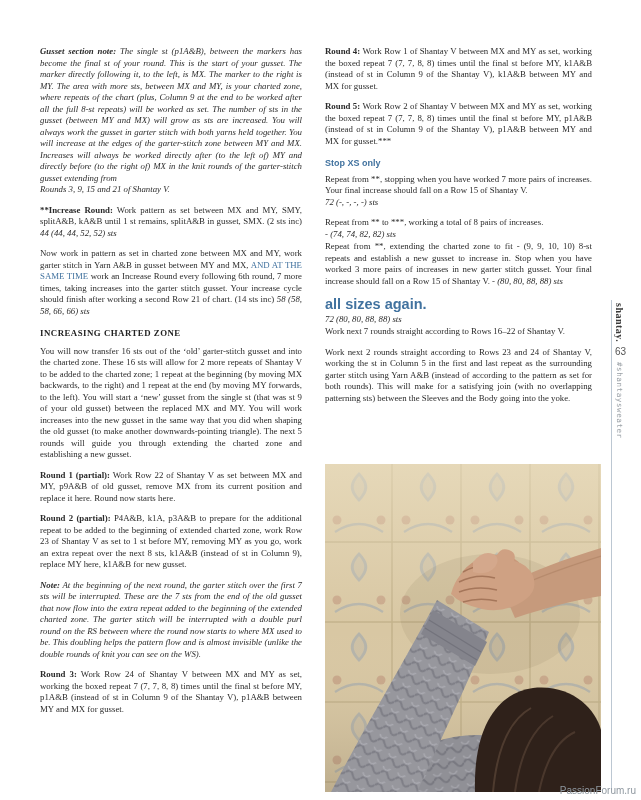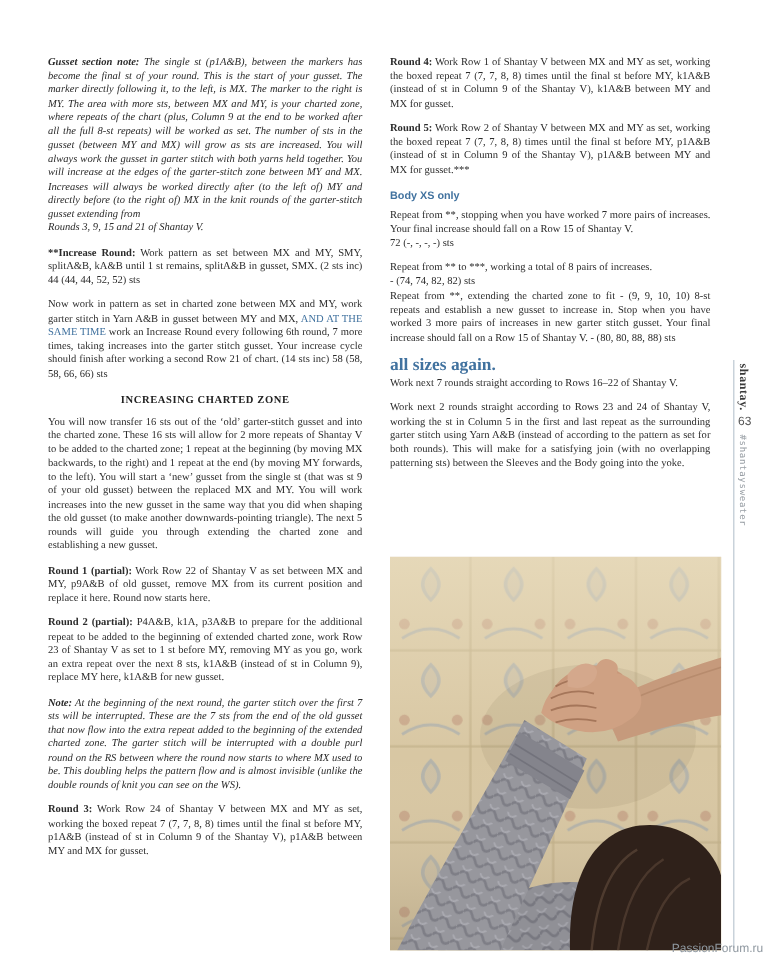--- a/index.html
+++ b/index.html
@@ -7,36 +7,36 @@
   .page {
     position:relative; width:641px; height:800px; margin:0 auto;
     background:#ffffff; overflow:hidden;
     font-family:"Liberation Serif", serif; color:#2b2b2b;
   }
   .col { position:absolute; top:46px; font-size:8.8px; line-height:11.5px; text-align:justify; }
   .col-left  { left:40px;  width:262px; }
   .col-right { left:325px; width:267px; }
   .para { margin:0 0 9px 0; }
   .b { font-weight:bold; }
-  .i { }
+  .i { font-style:italic; }
   .bi { font-weight:bold; font-style:italic; }
   .ital { font-style:italic; }
   .block { display:block; }
   .blue-caps { color:#41729f; }
   .section-heading {
     font-size:8.8px; font-weight:bold; letter-spacing:0.5px;
-    margin:11px 0 6px 0; color:#222; text-align:center;
+    margin:11px 0 6px 0; color:#222; text-align:left;
   }
   .size-heading {
     font-family:"Liberation Sans", sans-serif;
     font-size:9px; font-weight:bold; color:#41729f;
     margin:11px 0 4px 0; text-align:left;
   }
   .all-heading {
-    font-family:Liberation Serif, serif;
+    font-family:Liberation Sans, sans-serif;
     font-size:14.5px; font-weight:bold; color:#41729f;
     margin:12px 0 3px 0; text-align:left;
   }
   .sts-line { margin:0 0 1px 0; }
   .photo {
     position:absolute; left:325px; top:464px; width:276px; height:328px;
     overflow:hidden; background:#d8c7a3;
   }
   .photo svg { display:block; }
   .side-rule {
@@ -118,36 +118,37 @@
     <p class="para">
       <span class="b">Round 4:</span>
       <span>Work Row 1 of Shantay V between MX and MY as set, working the boxed repeat 7 (7, 7, 8, 8) times until the final st before MY, k1A&amp;B (instead of st in Column 9 of the Shantay V), k1A&amp;B between MY and MX for gusset.</span>
     </p>
 
     <p class="para">
       <span class="b">Round 5:</span>
       <span>Work Row 2 of Shantay V between MX and MY as set, working the boxed repeat 7 (7, 7, 8, 8) times until the final st before MY, p1A&amp;B (instead of st in Column 9 of the Shantay V), p1A&amp;B between MY and MX for gusset.***</span>
     </p>
 
-    <h4 class="size-heading">Body XS only</h4>
+    <h4 class="size-heading">Stop XS only</h4>
     <p class="para">
       <span>Repeat from **, stopping when you have worked 7 more pairs of increases. Your final increase should fall on a Row 15 of Shantay V.</span>
       <span class="i block">72 (-, -, -, -) sts</span>
     </p>
 
     <p class="para sts-line">
       <span>Repeat from ** to ***, working a total of 8 pairs of increases.</span>
       <span class="i block">- (74, 74, 82, 82) sts</span>
     </p>
     <p class="para">
       <span>Repeat from **, extending the charted zone to fit - (9, 9, 10, 10) 8-st repeats and establish a new gusset to increase in. Stop when you have worked 3 more pairs of increases in new garter stitch gusset. Your final increase should fall on a Row 15 of Shantay V.</span>
       <span class="i">- (80, 80, 88, 88) sts</span>
     </p>
 
     <h2 class="all-heading">all sizes again.</h2>
+    <p class="sts-line i">72 (80, 80, 88, 88) sts</p>
     <p class="para">Work next 7 rounds straight according to Rows 16–22 of Shantay V.</p>
 
     <p class="para">Work next 2 rounds straight according to Rows 23 and 24 of Shantay V, working the st in Column 5 in the first and last repeat as the surrounding garter stitch using Yarn A&amp;B (instead of according to the pattern as set for both rounds). This will make for a satisfying join (with no overlapping patterning sts) between the Sleeves and the Body going into the yoke.</p>
   </div>
 
   <div class="photo">
     <svg viewBox="0 0 276 328" width="276" height="328" preserveAspectRatio="none">
       <defs>
         <pattern id="tiles" width="69" height="80" patternUnits="userSpaceOnUse">
           <rect width="69" height="80" fill="#d8c7a3"></rect>

